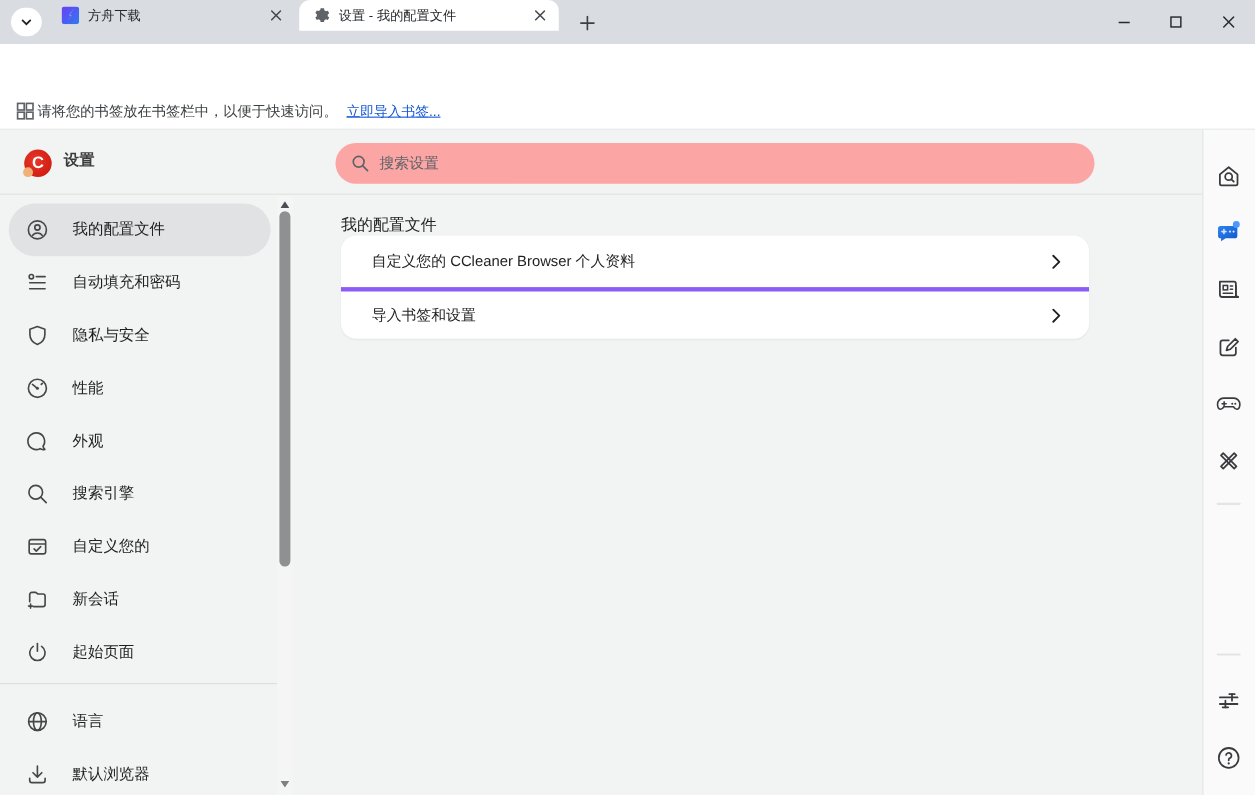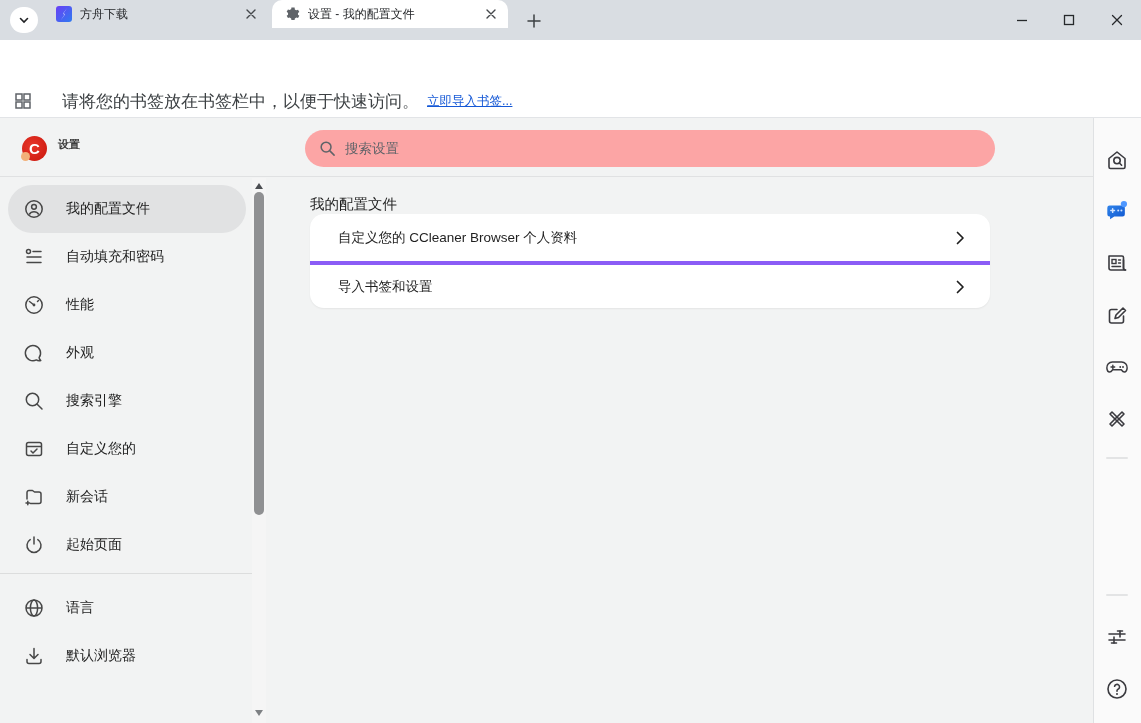--- a/index.html
+++ b/index.html
@@ -24,31 +24,31 @@
   .toolbar { left:0; top:40px; width:1141px; height:45px; background:#fff; }
   .nav-ic { top:52px; width:20px; height:20px; display:flex; align-items:center; justify-content:center; }
   .omnibox { left:122px; top:46px; width:822px; height:33px; background:#eff1f3; border-radius:17px; display:flex; align-items:center; }
   .site-chip { margin-left:5px; height:26px; background:#fff; border-radius:13px; display:flex; align-items:center; padding:0 12px 0 8px; }
   .site-chip .chip-label { font-size:12.5px; color:#202124; margin-left:6px; white-space:nowrap; }
   .url-text { font-size:14.5px; color:#3c4043; margin-left:12px; white-space:nowrap; }
 
   
   .bookmarks { left:0; top:85px; width:1141px; height:33px; background:#fff; border-bottom:1px solid #e2e4e7;
     display:flex; align-items:center; }
-  .bm-msg { font-size:17px; color:#3c4043; margin-left:30px; }
+  .bm-msg { font-size:13px; color:#3c4043; margin-left:2px; }
   .bm-link { font-size:12.5px; color:#1558d6; text-decoration:underline; margin-left:8px; cursor:pointer; }
 
   
   .page { left:0; top:118px; width:1093px; height:605px; background:#f2f3f3; }
   .p-header { left:0; top:0; width:1093px; height:59px; border-bottom:1px solid #e0e1e2; }
   .logo { left:22px; top:136px; width:25px; height:25px; border-radius:50%;
     background:radial-gradient(circle at 40% 40%, #e8362a 0%, #d21f14 70%); display:flex; align-items:center; justify-content:center;
     color:#fff; font-weight:bold; font-size:15px; }
   .logo::after { content:""; position:absolute; left:-1px; bottom:0px; width:9px; height:9px; border-radius:50%; background:#f2b079; }
-  .p-title { left:58px; top:137px; font-size:11px; font-weight:bold; color:#3c3c3c; }
+  .p-title { left:58px; top:137px; font-size:14px; font-weight:bold; color:#3c3c3c; }
   .searchbox { left:305px; top:130px; width:690px; height:37px; background:#fca5a5; border-radius:19px;
     display:flex; align-items:center; }
   .searchbox .ph { font-size:13.5px; color:#5f6368; margin-left:9px; }
 
   
   .sidebar { left:0; top:178px; width:252px; height:545px; }
   .side-item { height:48px; display:flex; align-items:center; cursor:pointer; }
   .side-item .si-icon { width:20px; height:20px; margin-left:24px; flex:0 0 auto; display:flex; }
   .side-item .si-label { font-size:14px; color:#1f1f1f; margin-left:22px; white-space:nowrap; }
   .side-item.selected { background:#e1e2e3; border-radius:26px; margin:0 6px 0 8px; }
@@ -240,20 +240,28 @@
       <span class="si-label">我的配置文件</span>
     </div>
     <div class="side-item">
       <span class="si-icon">
         <svg width="20" height="20" viewBox="0 0 20 20">
             <circle cx="4.5" cy="4.5" r="2" fill="none" stroke="#474747" stroke-width="1.5"></circle>
             <path d="M9 4.5 H17 M3 10 H17 M3 15.5 H17" stroke="#474747" stroke-width="1.5" stroke-linecap="round"></path>
           </svg>
       </span>
       <span class="si-label">自动填充和密码</span>
+    </div>
+    <div class="side-item">
+      <span class="si-icon">
+        <svg width="20" height="20" viewBox="0 0 20 20">
+            <path d="M10 1.8 L16.8 4.3 V9 c0 4.6-3 7.6-6.8 9.2 C6.2 16.6 3.2 13.6 3.2 9 V4.3 Z" fill="none" stroke="#474747" stroke-width="1.5" stroke-linejoin="round"></path>
+          </svg>
+      </span>
+      <span class="si-label">隐私与安全</span>
     </div>
     <div class="side-item">
       <span class="si-icon">
         <svg width="20" height="20" viewBox="0 0 20 20">
             <circle cx="10" cy="10" r="8.2" fill="none" stroke="#474747" stroke-width="1.5"></circle>
             <path d="M10 10 L5.5 6.5" stroke="#474747" stroke-width="1.5" stroke-linecap="round"></path>
             <circle cx="10" cy="10" r="1.4" fill="#474747"></circle>
             <path d="M13.5 6.5 l1 -1" stroke="#474747" stroke-width="1.5" stroke-linecap="round"></path>
           </svg>
       </span>

